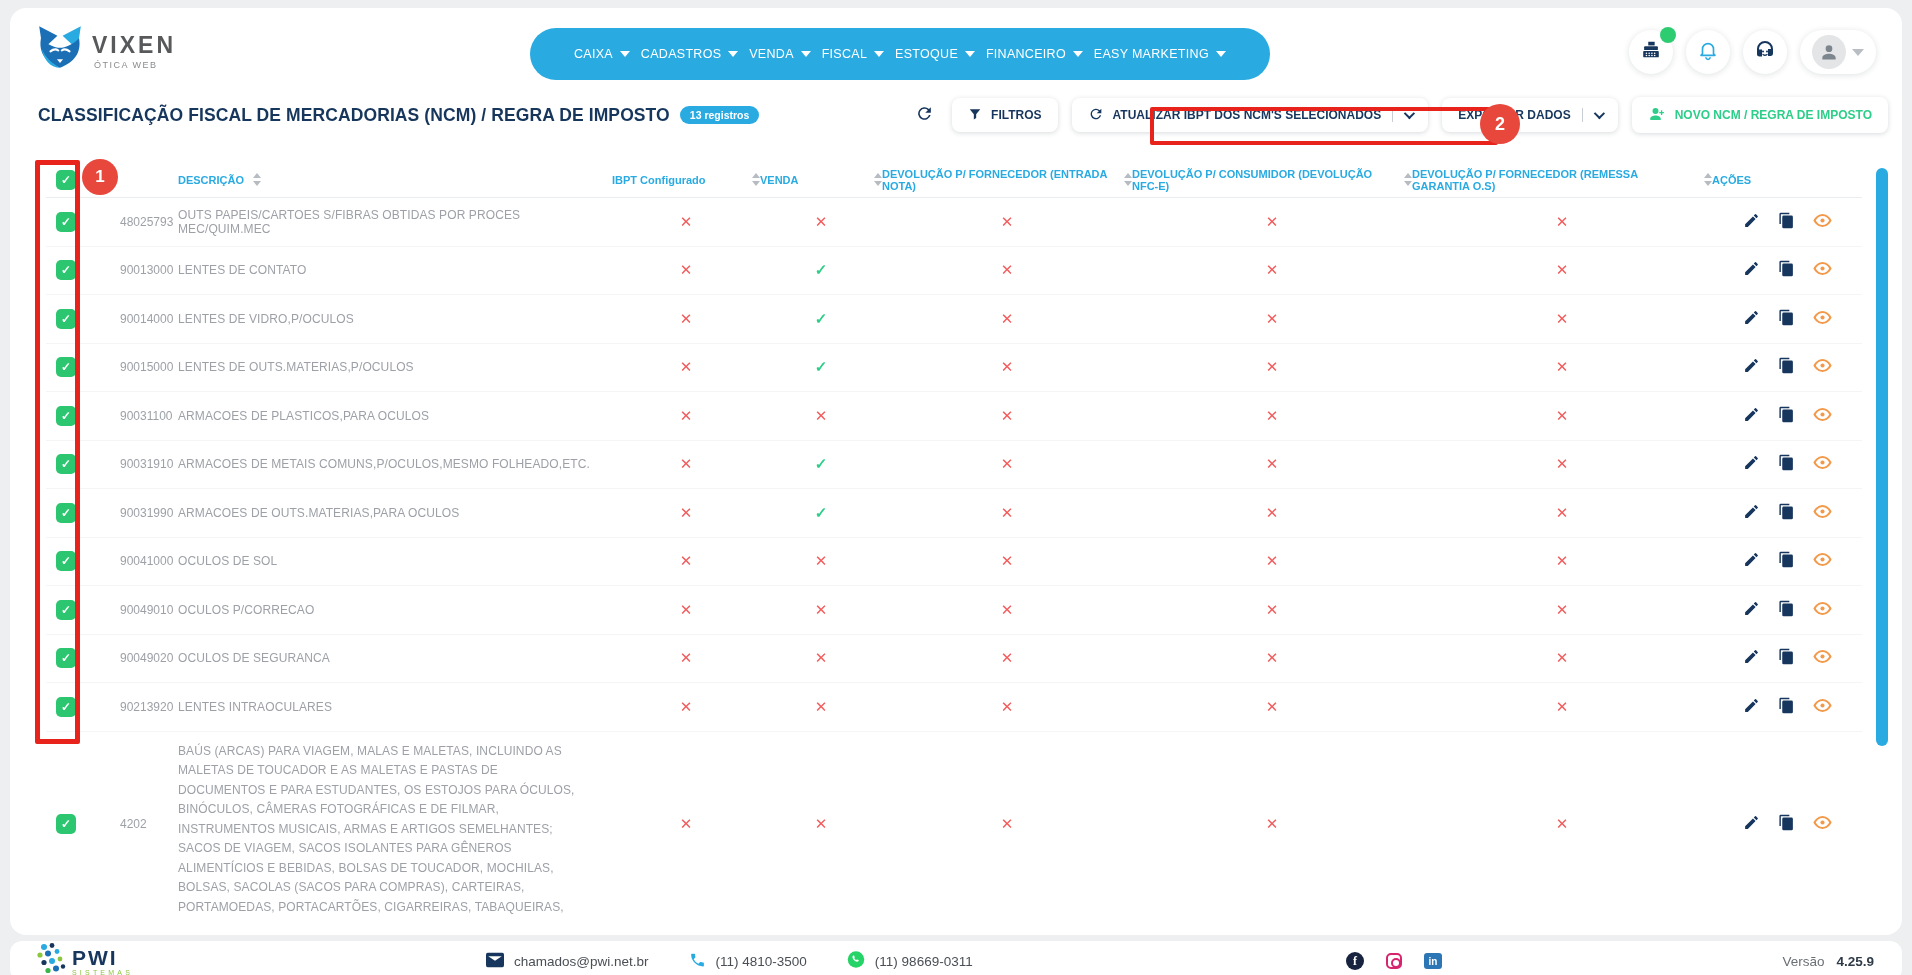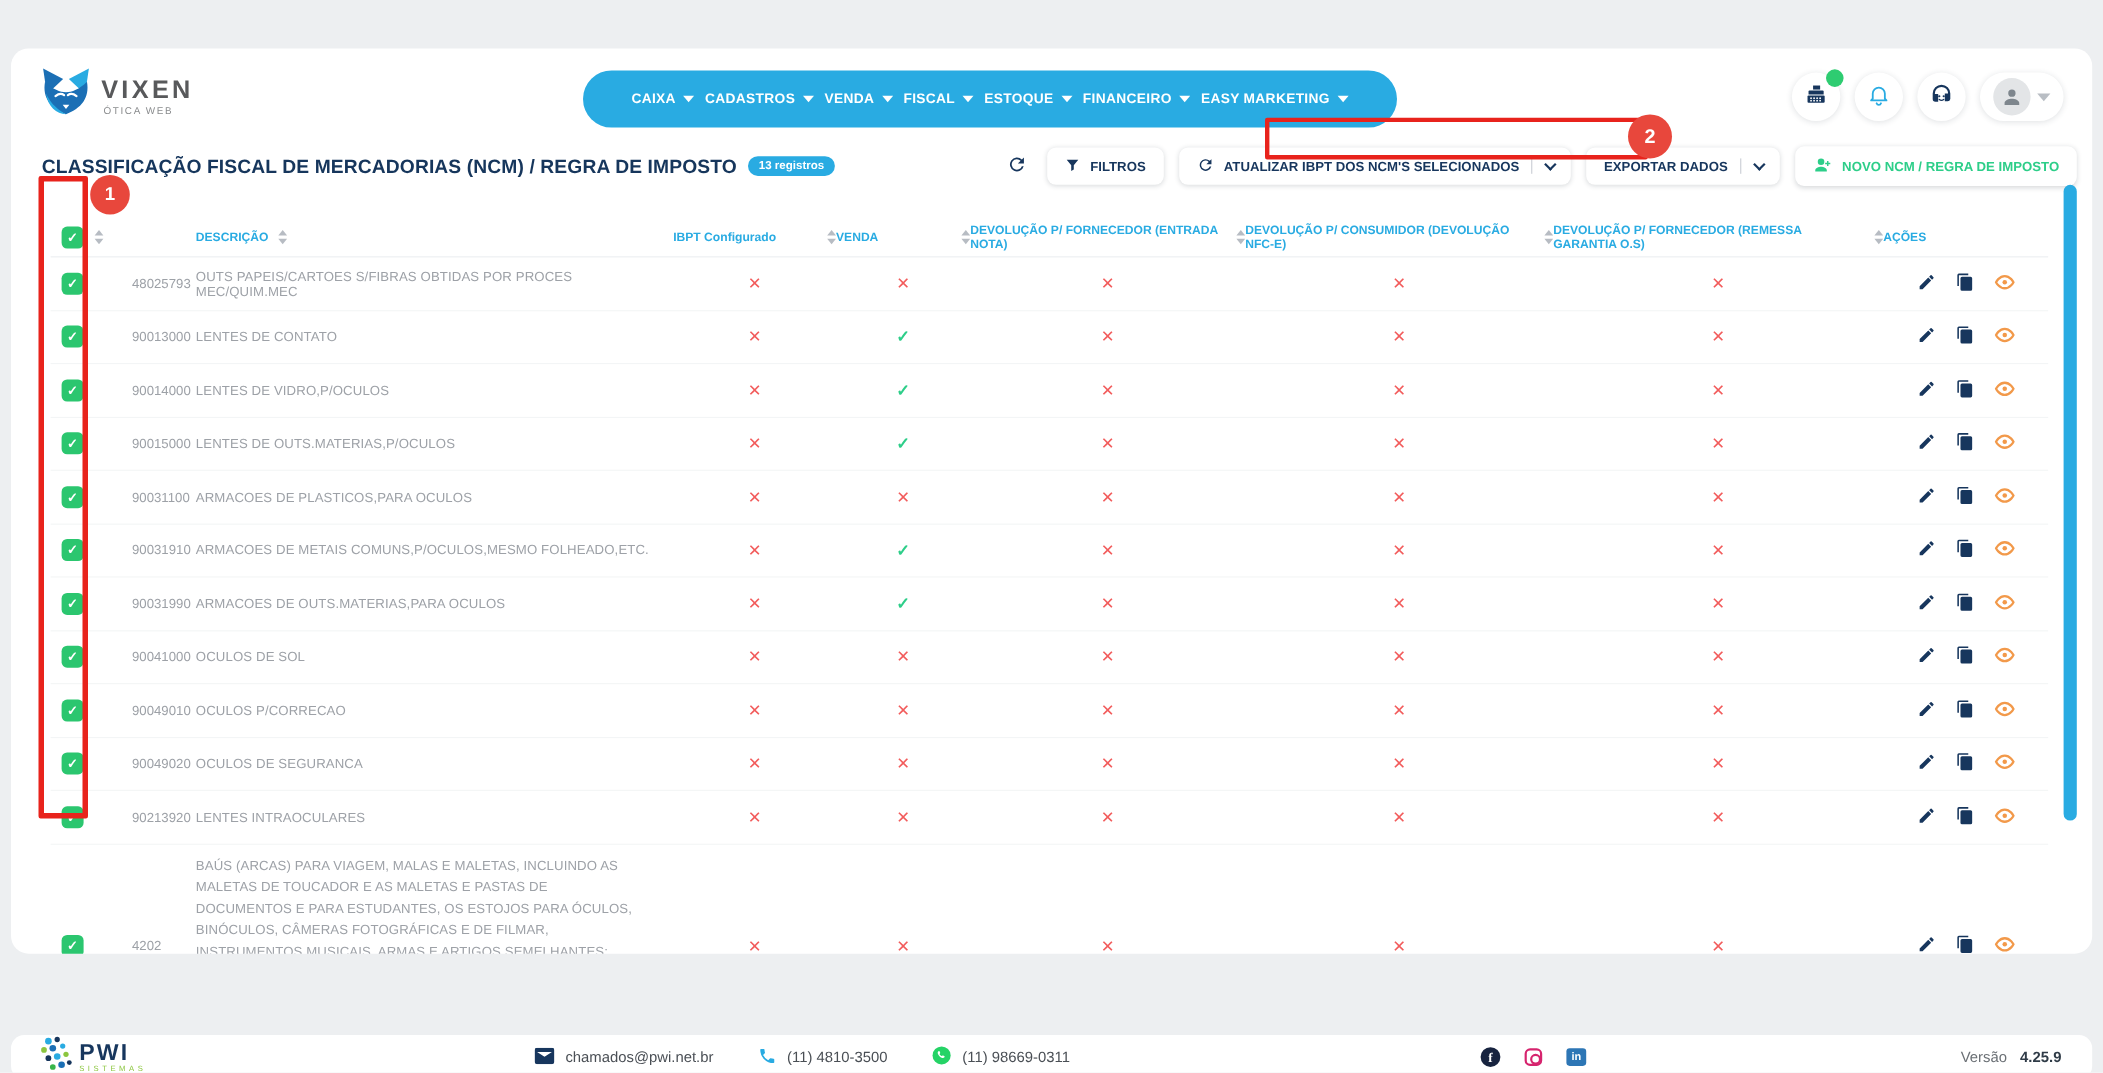--- a/index.html
+++ b/index.html
@@ -1,29 +1,29 @@
 <!DOCTYPE html>
 <html><head>
 <meta charset="utf-8">
 <style>
   * { box-sizing: border-box; margin: 0; padding: 0; }
   html,body { width:1912px; height:975px; background:#EDEFF1; font-family:"Liberation Sans", sans-serif; overflow:hidden; position:relative; }
 
-  .main-card { position:absolute; left:10px; top:8px; width:1892px; height:823px; background:#fff; border-radius:16px; overflow:hidden;margin-top:36px; }
+  .main-card { position:absolute; left:10px; top:8px; width:1892px; height:927px; background:#fff; border-radius:16px; overflow:hidden; }
 
   
   .topbar { position:relative; height:84px; }
   .logo { position:absolute; left:24px; top:16px; display:flex; align-items:flex-start; gap:6px; cursor:pointer; }
   .logo-texts { padding-top:10px; }
   .logo-name { font-size:23px; font-weight:bold; letter-spacing:3px; color:#58595B; line-height:1; }
   .logo-tagline { font-size:9px; letter-spacing:1.5px; color:#8A8C8E; margin-top:3px; margin-left:2px; }
 
   .nav-pill { position:absolute; left:520px; top:20px; width:740px; height:52px; background:#29ABE2; border-radius:26px;
               display:flex; align-items:center; justify-content:space-between; padding:0 44px; }
-  .nav-item { color:#fff; font-weight:bold; font-size:12.5px; letter-spacing:.3px; display:flex; align-items:center; gap:7px; cursor:pointer; white-space:nowrap; }
+  .nav-item { color:#fff; font-weight:normal; font-size:12.5px; letter-spacing:.3px; display:flex; align-items:center; gap:7px; cursor:pointer; white-space:nowrap; }
   .caret-down { width:0; height:0; border-left:5px solid transparent; border-right:5px solid transparent; border-top:6px solid #fff; }
 
   .top-icons { position:absolute; right:26px; top:22px; display:flex; align-items:center; gap:13px; }
   .icon-circle { width:44px; height:44px; border-radius:50%; background:#fff; box-shadow:0 1px 6px rgba(30,40,60,.14);
                  display:flex; align-items:center; justify-content:center; position:relative; cursor:pointer; }
   .green-dot { position:absolute; right:-3px; top:-3px; width:16px; height:16px; border-radius:50%; background:#2ECC71; }
   .avatar-pill { width:76px; height:44px; border-radius:22px; background:#fff; box-shadow:0 1px 6px rgba(30,40,60,.14);
                  display:flex; align-items:center; justify-content:center; gap:6px; cursor:pointer; }
   .avatar-circle { width:34px; height:34px; border-radius:50%; background:#E3E5E7; display:flex; align-items:center; justify-content:center; }
   .caret-gray { width:0; height:0; border-left:6px solid transparent; border-right:6px solid transparent; border-top:7px solid #B9BEC4; }

